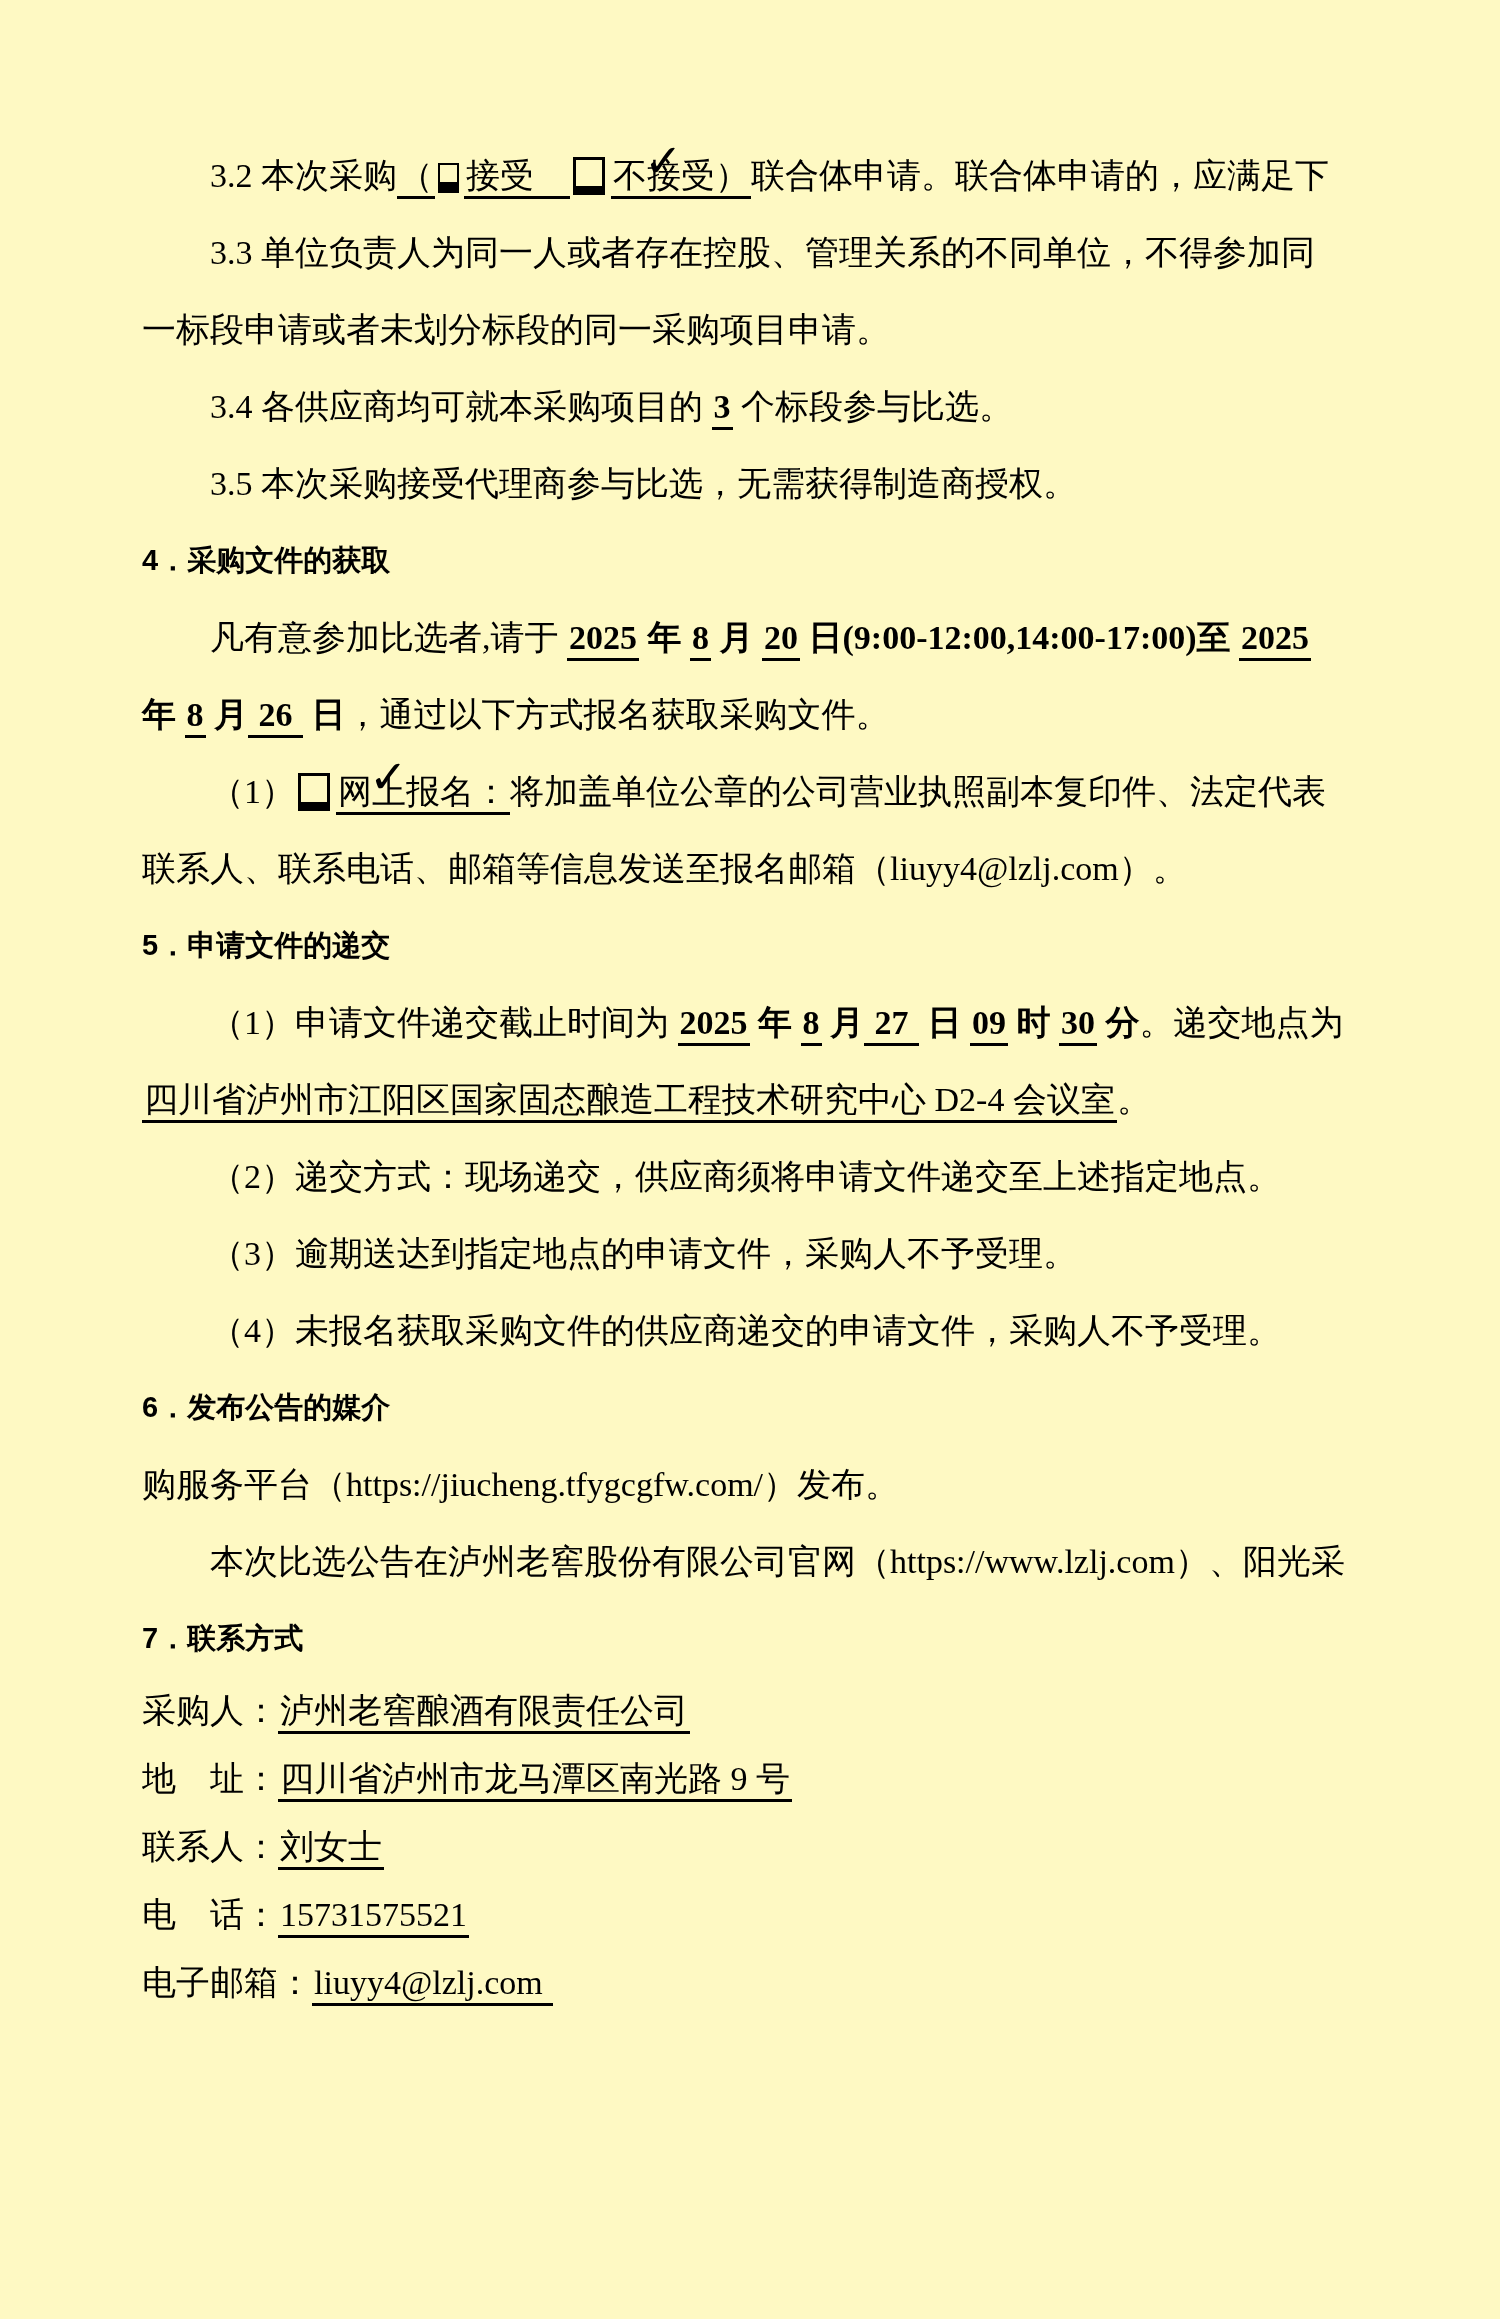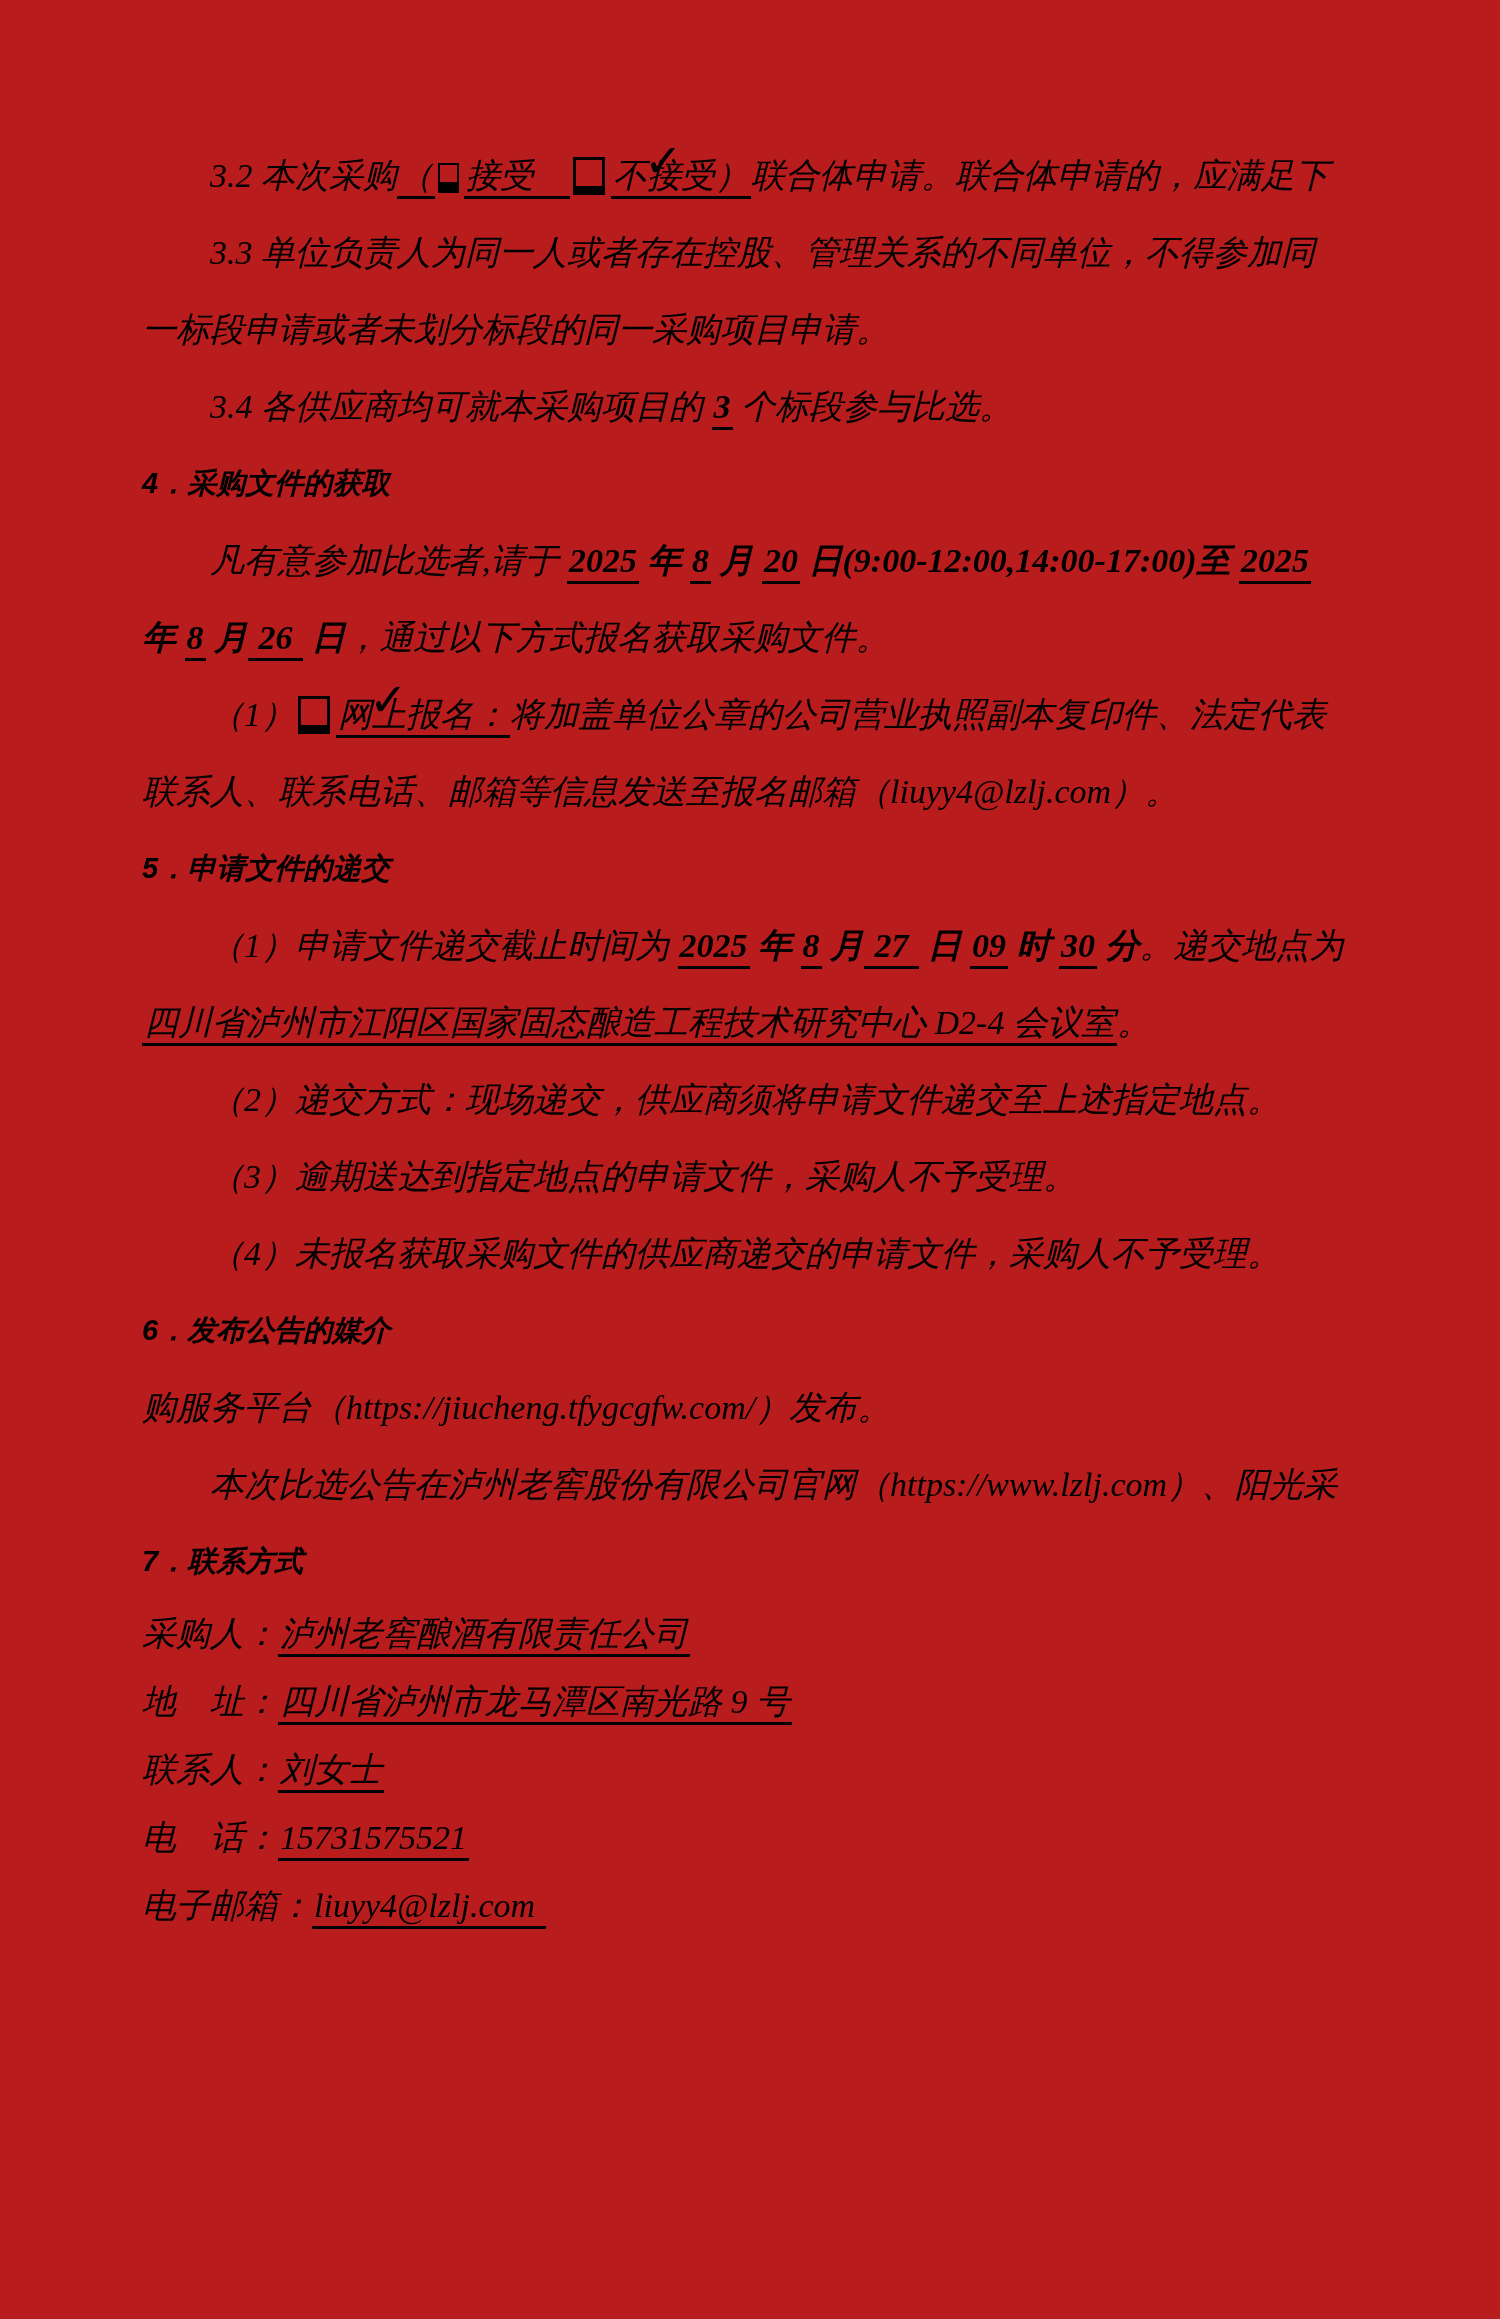--- a/index.html
+++ b/index.html
@@ -1,24 +1,23 @@
 <!DOCTYPE html>
 <html><head>
 <meta charset="utf-8">
 <style>
   html,body { margin:0; padding:0; background:#e8e8e8; }
   .page {
     position:relative;
     width:1500px; height:2319px;
     margin:0 auto;
-    background:#b91c1c;
+    background:#fef9c3;
     overflow:hidden;
     font-family:"Liberation Serif","DejaVu Serif",serif;
     color:#000;
-    font-style:italic;
   }
   .content {
     position:absolute;
     left:142px; top:137px;
     width:1222px;
   }
   .line {
     margin:0;
     font-size:34px;
     line-height:77px;
@@ -78,20 +77,21 @@
 </style>
 </head>
 <body>
 
 <div class="page">
   <div class="content">
       <p class="line body indent"><span>3.2 本次采购</span><span class="u">（</span><span class="cb-empty u"></span><span class="u">接受　</span><span class="cb-checked u"></span><span class="u">不接受）</span><span>联合体申请。联合体申请的，应满足下</span></p>
       <p class="line body indent"><span>3.3 单位负责人为同一人或者存在控股、管理关系的不同单位，不得参加同</span></p>
       <p class="line body"><span>一标段申请或者未划分标段的同一采购项目申请。</span></p>
       <p class="line body indent"><span>3.4 各供应商均可就本采购项目的 </span><span class="b u">3</span><span> 个标段参与比选。</span></p>
+      <p class="line body indent"><span>3.5 本次采购接受代理商参与比选，无需获得制造商授权。</span></p>
       <p class="line heading"><span>4．采购文件的获取</span></p>
       <p class="line body indent"><span>凡有意参加比选者,请于 </span><span class="b u">2025</span><span class="b"> 年 </span><span class="b u">8</span><span class="b"> 月 </span><span class="b u">20</span><span class="b"> 日</span><span class="b">(9:00-12:00,14:00-17:00)</span><span class="b">至 </span><span class="b u">2025</span></p>
       <p class="line body"><span class="b">年 </span><span class="b u">8</span><span class="b"> 月</span><span class="b u"> 26 </span><span class="b"> 日</span><span>，通过以下方式报名获取采购文件。</span></p>
       <p class="line body indent"><span>（1）</span><span class="cb-checked u"></span><span class="u">网上报名：</span><span>将加盖单位公章的公司营业执照副本复印件、法定代表</span></p>
       <p class="line body"><span>联系人、联系电话、邮箱等信息发送至报名邮箱（liuyy4@lzlj.com）。</span></p>
       <p class="line heading"><span>5．申请文件的递交</span></p>
       <p class="line body indent"><span>（1）申请文件递交截止时间为 </span><span class="b u">2025</span><span class="b"> 年 </span><span class="b u">8</span><span class="b"> 月</span><span class="b u"> 27 </span><span class="b"> 日 </span><span class="b u">09</span><span class="b"> 时 </span><span class="b u">30</span><span class="b"> 分</span><span>。递交地点为</span></p>
       <p class="line body"><span class="u">四川省泸州市江阳区国家固态酿造工程技术研究中心 D2-4 会议室</span><span>。</span></p>
       <p class="line body indent"><span>（2）递交方式：现场递交，供应商须将申请文件递交至上述指定地点。</span></p>
       <p class="line body indent"><span>（3）逾期送达到指定地点的申请文件，采购人不予受理。</span></p>

